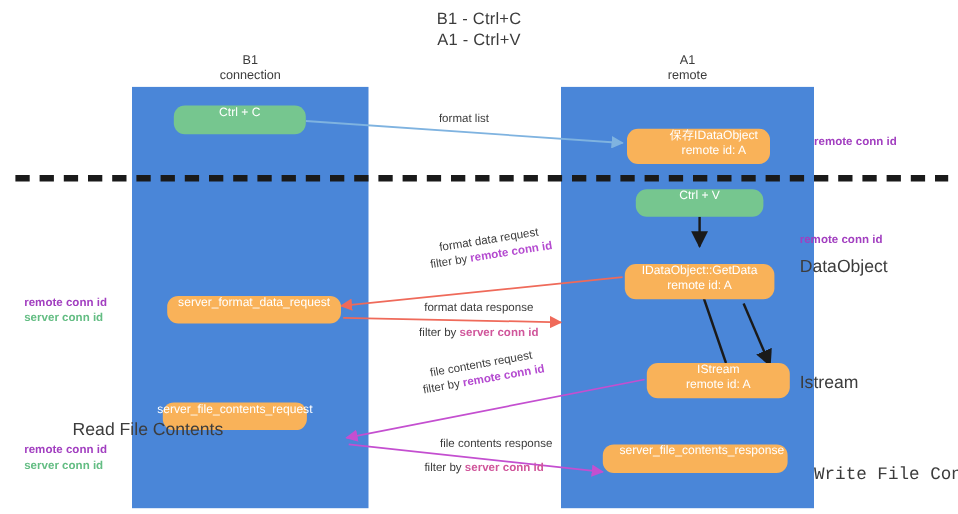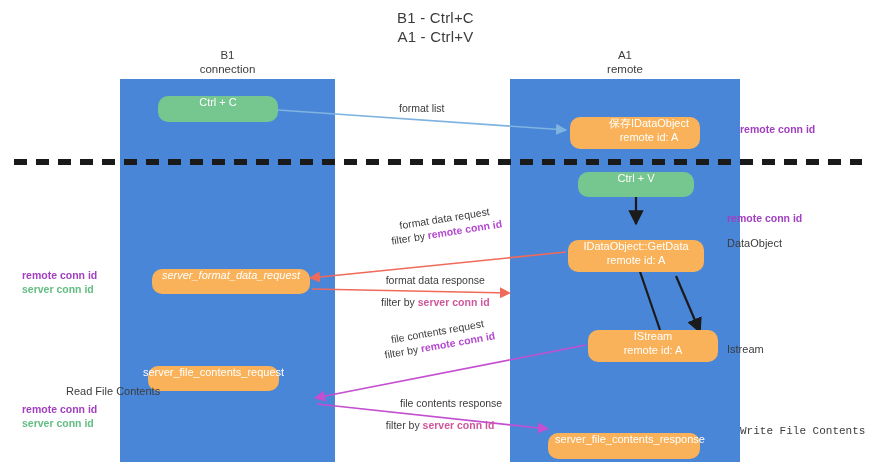--- a/index.html
+++ b/index.html
@@ -33,21 +33,21 @@
   .node.orange{background:#f9b259;}
   .node span{display:block;}
   
   .edge-label{
     font-size:10.5px;line-height:14px;color:#3c3c3c;white-space:nowrap;
   }
   .edge-label .hl-remote{color:#b44ad0;font-weight:bold;}
   .edge-label .hl-server{color:#d0569b;font-weight:bold;}
   .tag-remote{color:#a23fc0;font-weight:bold;font-size:10.5px;line-height:14px;white-space:nowrap;}
   .tag-server{color:#63bd83;font-weight:bold;font-size:10.5px;line-height:14px;white-space:nowrap;}
-  .plain-tag{font-size:11px;line-height:14px;color:#3c3c3c;white-space:nowrap;}
+  .plain-tag{font-size:16px;line-height:14px;color:#3c3c3c;white-space:nowrap;}
   svg{position:absolute;left:0;top:0;width:871px;height:467px;overflow:visible;}
   .rot-a{transform:rotate(-9deg);transform-origin:left top;}
   .rot-b{transform:rotate(-10deg);transform-origin:left top;}
 </style>
 </head>
 <body>
 
 <div id="stage">
 
   <div class="abs title">
@@ -113,35 +113,35 @@
 
   <div class="abs node green" style="left:578px;top:172px;width:116px;height:25px;">
     <span>Ctrl + V</span>
   </div>
 
   <div class="abs node orange" style="left:568px;top:240px;width:136px;height:32px;">
     <span>IDataObject::GetData</span>
     <span>remote id: A</span>
   </div>
 
-  <div class="abs node orange" style="left:152px;top:269px;width:158px;height:25px;font-style:italic;">
+  <div class="abs node orange" style="left:152px;top:269px;width:158px;height:25px;">
     <span>server_format_data_request</span>
   </div>
 
 
   <div class="abs node orange" style="left:588px;top:330px;width:130px;height:32px;">
     <span>IStream</span>
     <span>remote id: A</span>
   </div>
 
   <div class="abs node orange" style="left:148px;top:366px;width:131px;height:25px;">
     <span>server_file_contents_request</span>
   </div>
 
-  <div class="abs node orange" style="left:548px;top:433px;width:152px;height:26px;padding-left:12px;">
+  <div class="abs node orange" style="left:548px;top:404px;width:168px;height:26px;padding-left:12px;">
     <span>server_file_contents_response</span>
   </div>
 
   <div class="abs edge-label" style="left:399px;top:101px;">
     <span>format list</span>
   </div>
 
   <div class="abs" style="left:388px;top:220px;">
     <div class="edge-label rot-a">
       <div>format data request</div>

